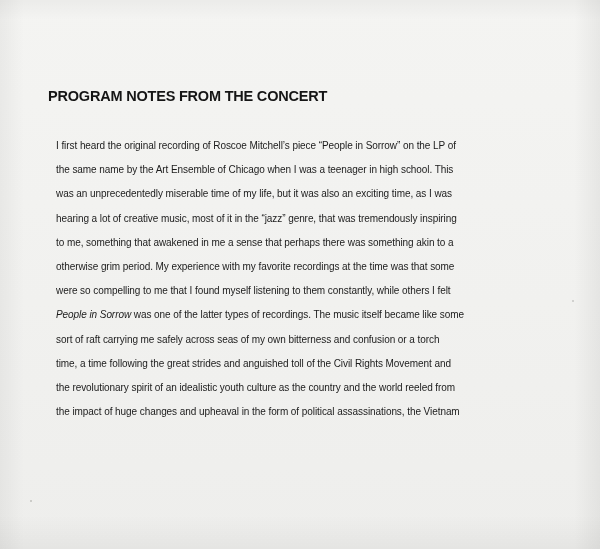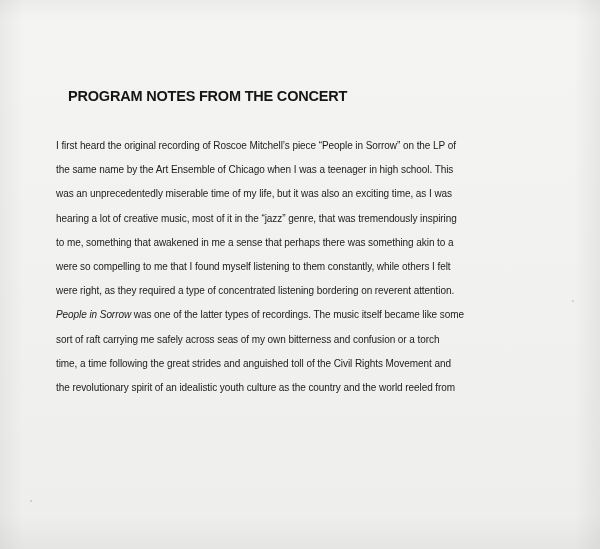--- a/index.html
+++ b/index.html
@@ -16,21 +16,21 @@
   }
   .page {
     position: relative;
     width: 600px;
     height: 549px;
     box-sizing: border-box;
     background: linear-gradient(180deg, #f4f4f2 0%, #f1f1ef 55%, #eeeeec 100%);
   }
   .doc-title {
     position: absolute;
-    left: 68px;
+    left: 48px;
     top: 78px;
     width: 486px;
     font-family: "Liberation Sans", sans-serif;
     font-weight: bold;
     font-size: 14.5px;
     letter-spacing: -0.2px;
     color: #151515;
     white-space: nowrap;
   }
   .body-text {
@@ -103,22 +103,23 @@
   <div class="speck" style="left:30px; top:500px; width:1.5px; height:1.5px;"></div>
 
   <h1 class="doc-title">PROGRAM NOTES FROM THE CONCERT</h1>
 
   <div class="body-text">
     <span class="ln">I first heard the original recording of Roscoe Mitchell’s piece “People in Sorrow” on the LP of</span>
     <span class="ln">the same name by the Art Ensemble of Chicago when I was a teenager in high school.  This</span>
     <span class="ln">was an unprecedentedly miserable time of my life, but it was also an exciting time, as I was</span>
     <span class="ln">hearing a lot of creative music, most of it in the “jazz” genre, that was tremendously inspiring</span>
     <span class="ln">to me, something that awakened in me a sense that perhaps there was something akin to a</span>
+    <span class="ln">otherwise grim period.  My experience with my favorite recordings at the time was that some</span>
     <span class="ln">were so compelling to me that I found myself listening to them constantly, while others I felt</span>
-    <span class="ln">were right, as they required a type of concentrated listening bordering on reverent attention.</span>
 
     <span class="ln"><em class="ital">People in Sorrow</em><span> was one of the latter types of recordings.  The music itself became like some</span></span>
     <span class="ln">sort of raft carrying me safely across seas of my own bitterness and confusion or a torch</span>
     <span class="ln">time, a time following the great strides and anguished toll of the Civil Rights Movement and</span>
     <span class="ln">the revolutionary spirit of an idealistic youth culture as the country and the world reeled from</span>
+    <span class="ln">the impact of huge changes and upheaval in the form of political assassinations, the Vietnam</span>
   </div>
 
 </div>
 
 </body></html>

